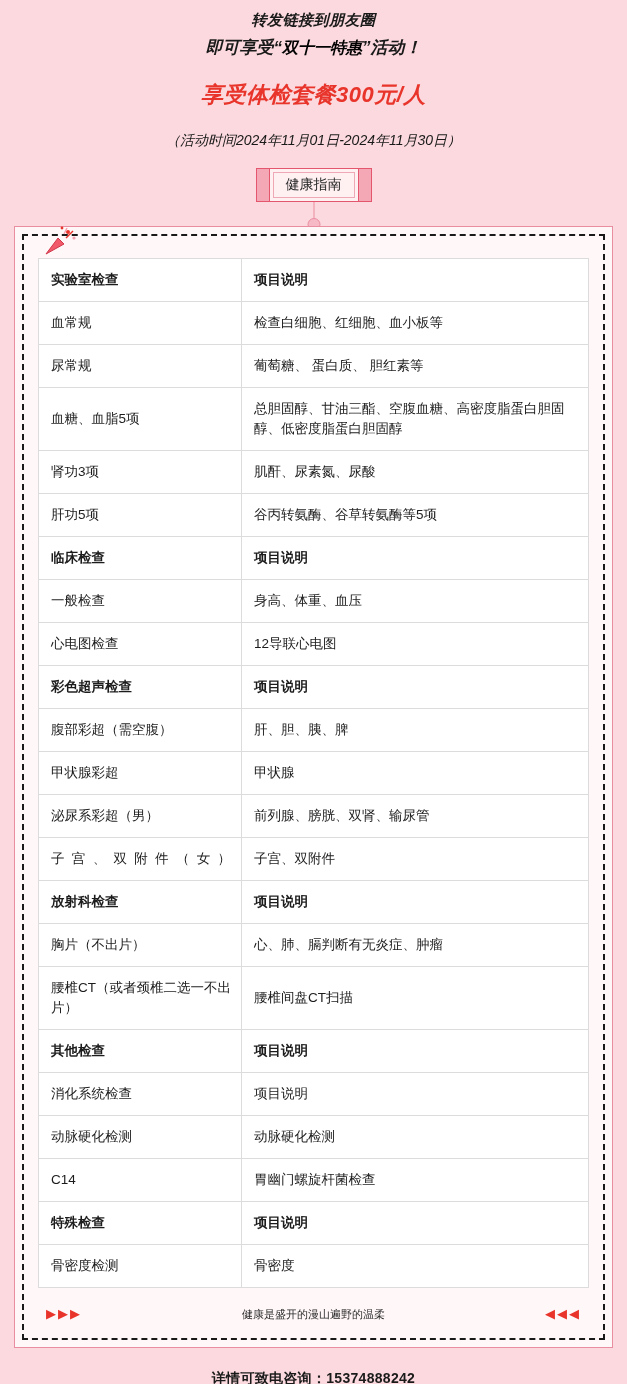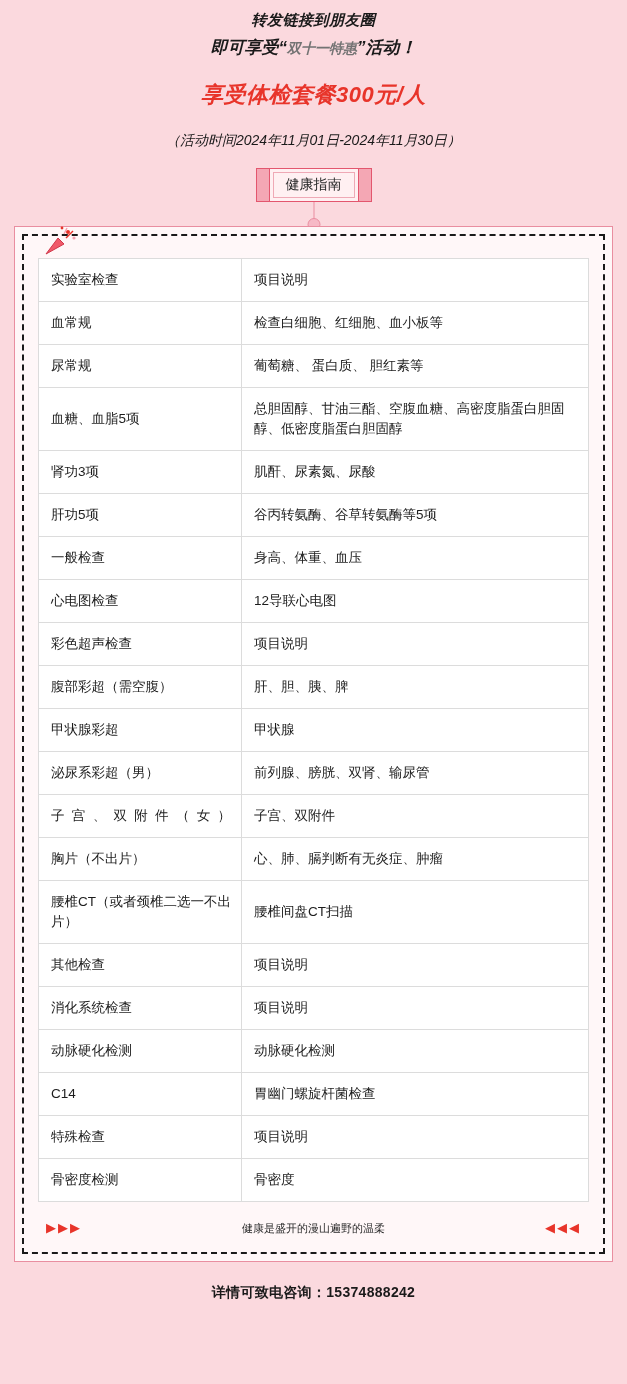--- a/index.html
+++ b/index.html
@@ -37,22 +37,22 @@
     line-height: 24px;
   }
   .hdr-line2 {
     font-size: 17px;
     font-weight: bold;
     color: #1a1a1a;
     line-height: 28px;
     margin-top: 2px;
   }
   .hdr-line2 .hl {
-    color: #737373;
-    font-size: 14px;
+    color: #000000;
+    font-size: 16px;
   }
   .hdr-line2 .quote {
     color: #1a1a1a;
   }
   .hdr-line3 {
     font-size: 22px;
     font-weight: bold;
     color: #e8342a;
     line-height: 34px;
     margin-top: 16px;
@@ -172,21 +172,21 @@
     border: 1px solid #dcdcdc;
     font-size: 13.5px;
     color: #1c1c1c;
     padding: 11px 10px 11px 12px;
     vertical-align: middle;
     line-height: 20px;
     word-break: break-word;
   }
   table.exam td.col1 { width: 180px; }
   table.exam tr.section td {
-    font-weight: normal;
+    font-weight: bold;
     margin-top: 40px;
   }
   td.spread {
     text-align: justify;
     text-align-last: justify;
   }
 
   .card-footer {
     display: flex;
     align-items: center;
@@ -275,20 +275,24 @@
             <td>总胆固醇、甘油三酯、空腹血糖、高密度脂蛋白胆固醇、低密度脂蛋白胆固醇</td>
           </tr>
           <tr>
             <td class="col1">肾功3项</td>
             <td>肌酐、尿素氮、尿酸</td>
           </tr>
           <tr>
             <td class="col1">肝功5项</td>
             <td>谷丙转氨酶、谷草转氨酶等5项</td>
           </tr>
+          <tr class="section">
+            <td class="col1">临床检查</td>
+            <td>项目说明</td>
+          </tr>
           <tr>
             <td class="col1">一般检查</td>
             <td>身高、体重、血压</td>
           </tr>
           <tr>
             <td class="col1">心电图检查</td>
             <td>12导联心电图</td>
           </tr>
           <tr class="section">
             <td class="col1">彩色超声检查</td>
@@ -302,20 +306,24 @@
             <td class="col1">甲状腺彩超</td>
             <td>甲状腺</td>
           </tr>
           <tr>
             <td class="col1">泌尿系彩超（男）</td>
             <td>前列腺、膀胱、双肾、输尿管</td>
           </tr>
           <tr>
             <td class="col1 spread">子宫、双附件（女）</td>
             <td>子宫、双附件</td>
+          </tr>
+          <tr class="section">
+            <td class="col1">放射科检查</td>
+            <td>项目说明</td>
           </tr>
           <tr>
             <td class="col1">胸片（不出片）</td>
             <td>心、肺、膈判断有无炎症、肿瘤</td>
           </tr>
           <tr>
             <td class="col1">腰椎CT（或者颈椎二选一不出片）</td>
             <td>腰椎间盘CT扫描</td>
           </tr>
           <tr class="section">

